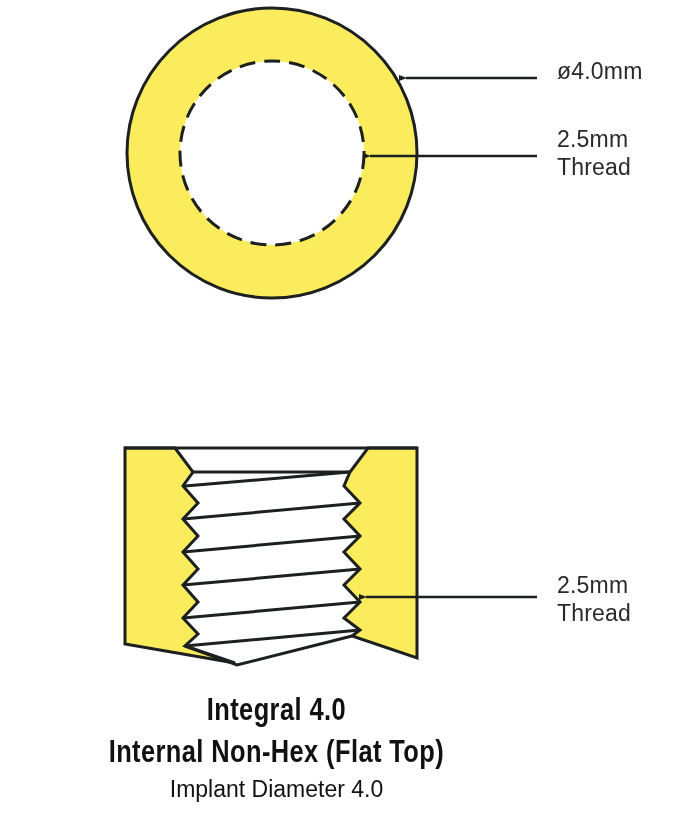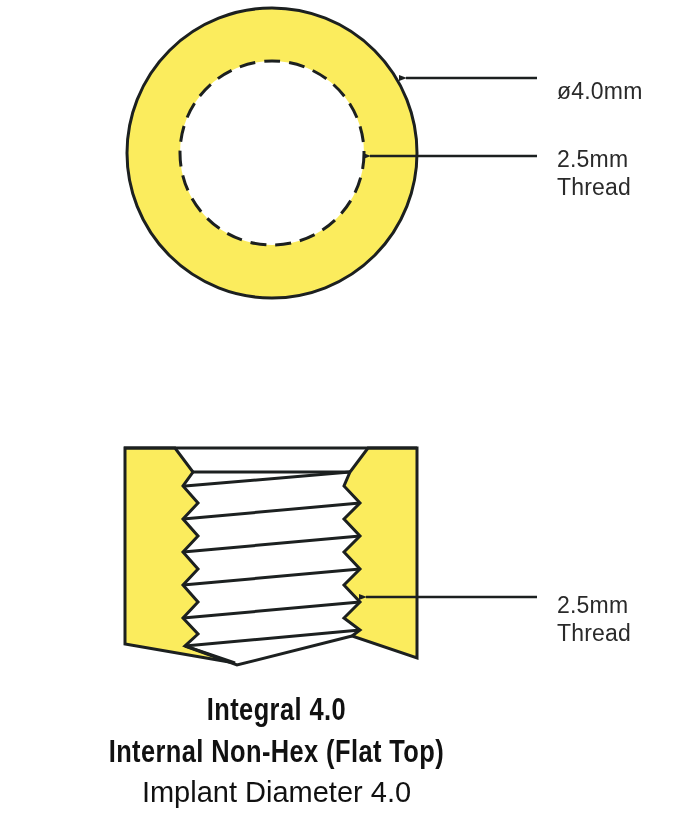--- a/index.html
+++ b/index.html
@@ -6,38 +6,37 @@
     body { width: 693px; height: 825px; position: relative; overflow: hidden; }
     #canvas { position: absolute; left: 0; top: 0; width: 693px; height: 825px; }
     .label {
       position: absolute;
       font-family: "Liberation Sans", sans-serif;
       font-size: 23px;
       line-height: 27px;
       color: #2a2a2a;
       font-weight: normal;
       letter-spacing: 0.2px;
-      margin-top: 20px;
     }
     .caption {
       position: absolute;
       left: 0; width: 553px;
       text-align: center;
       font-family: "Liberation Sans", sans-serif;
       color: #111111;
     }
     .caption.bold {
       font-weight: bold;
       font-size: 31px;
       letter-spacing: 0.5px;
       transform: scaleX(0.82);
       transform-origin: 276px 0;
     }
     .caption.regular {
-      font-size: 29px;
+      font-size: 23px;
       font-weight: normal;
     }
   </style>
 </head>
 <body>
 
 <svg id="canvas" viewBox="0 0 693 825" xmlns="http://www.w3.org/2000/svg">
   <defs>
     <marker id="arrowhead" markerWidth="8" markerHeight="6" refX="1" refY="3" orient="auto" markerUnits="userSpaceOnUse">
       <path d="M8,0 L0,3 L8,6 Z" fill="#1c2020"></path>

